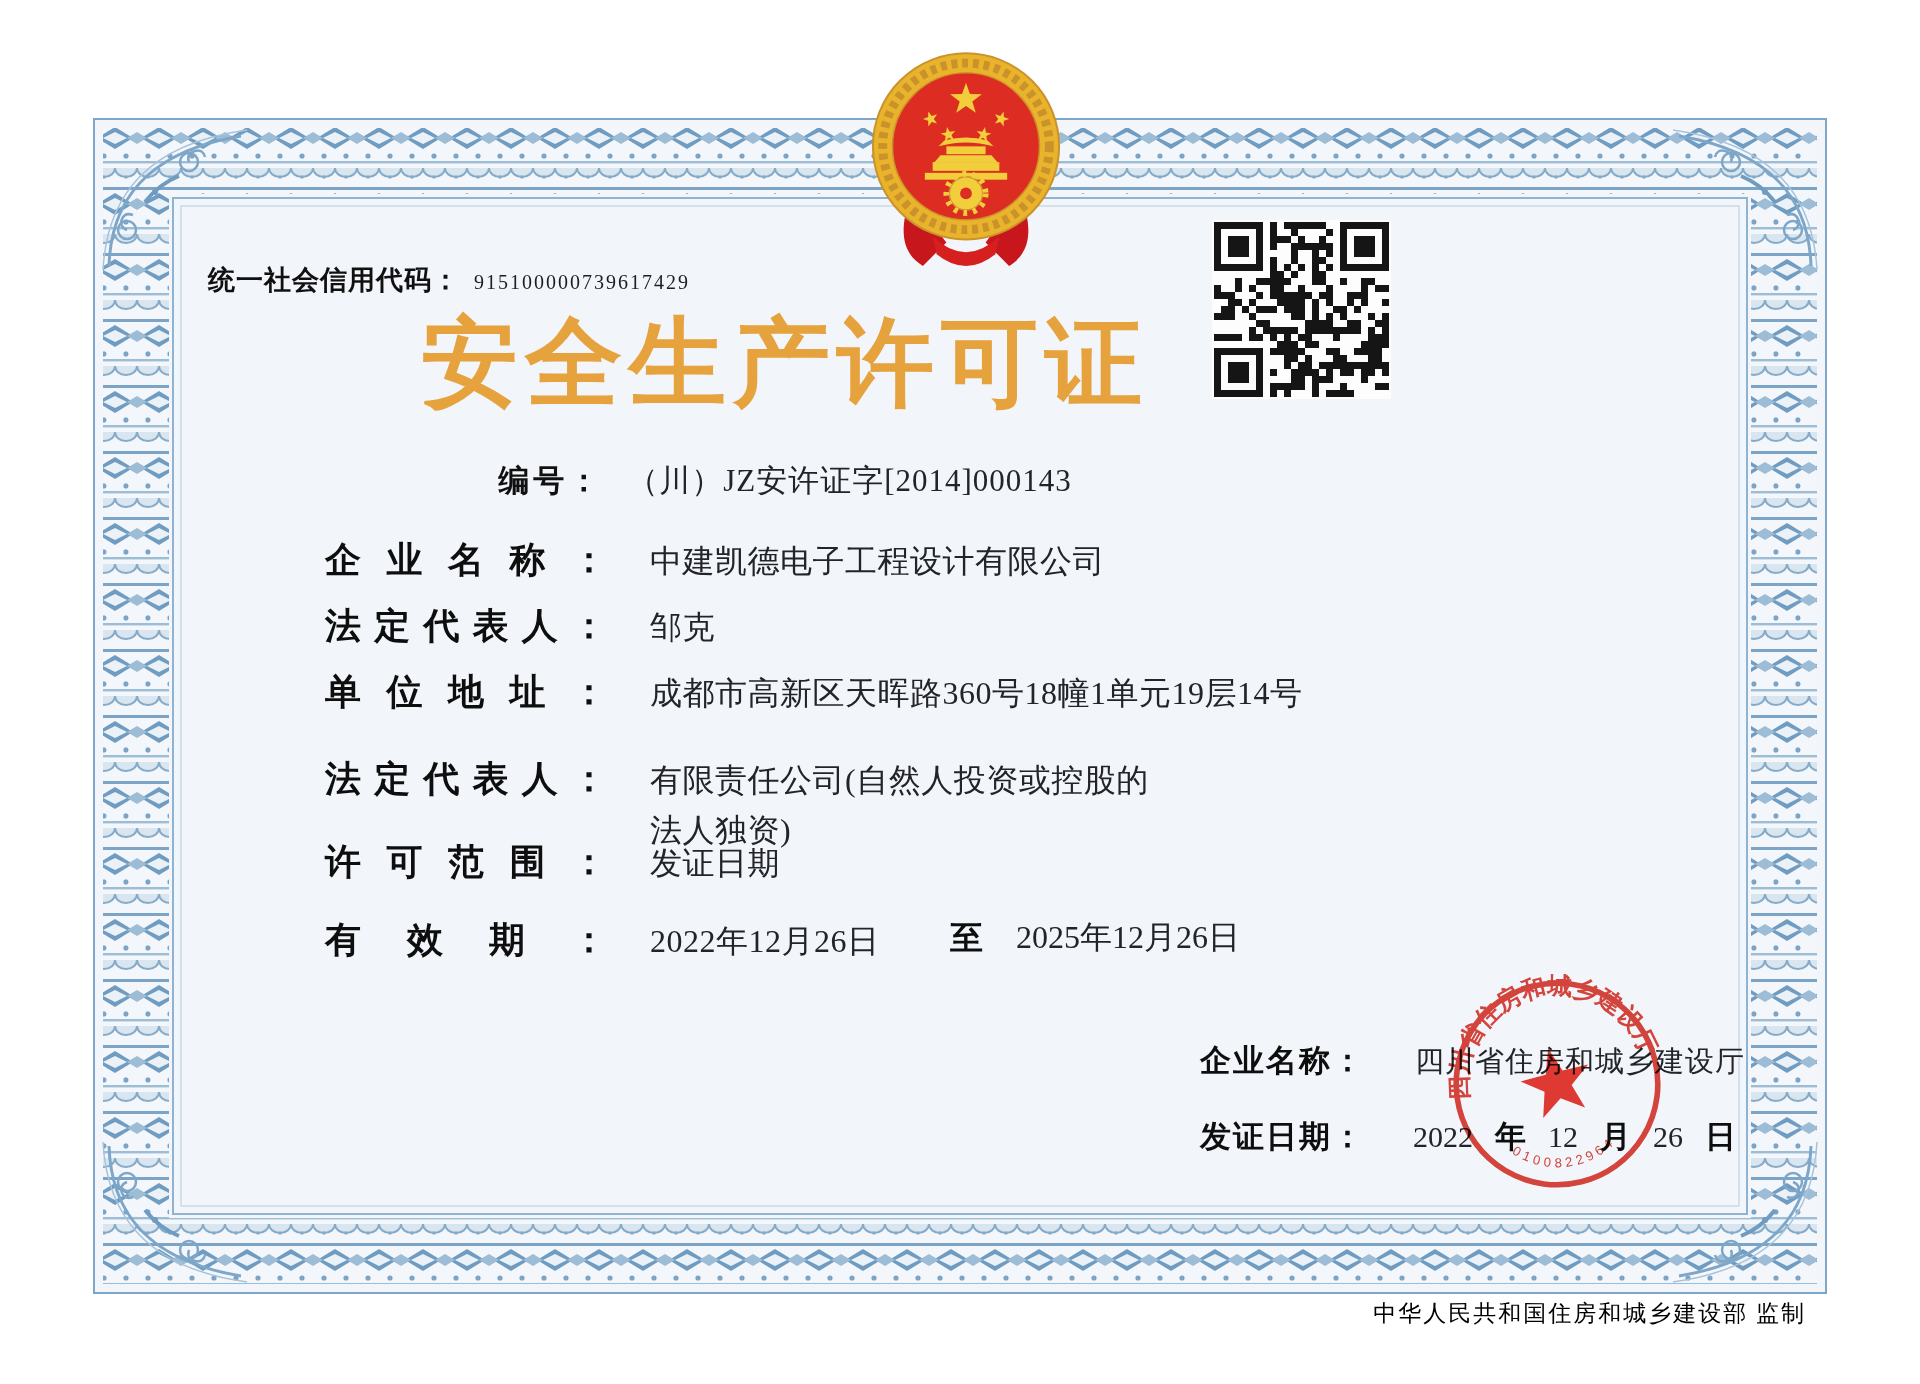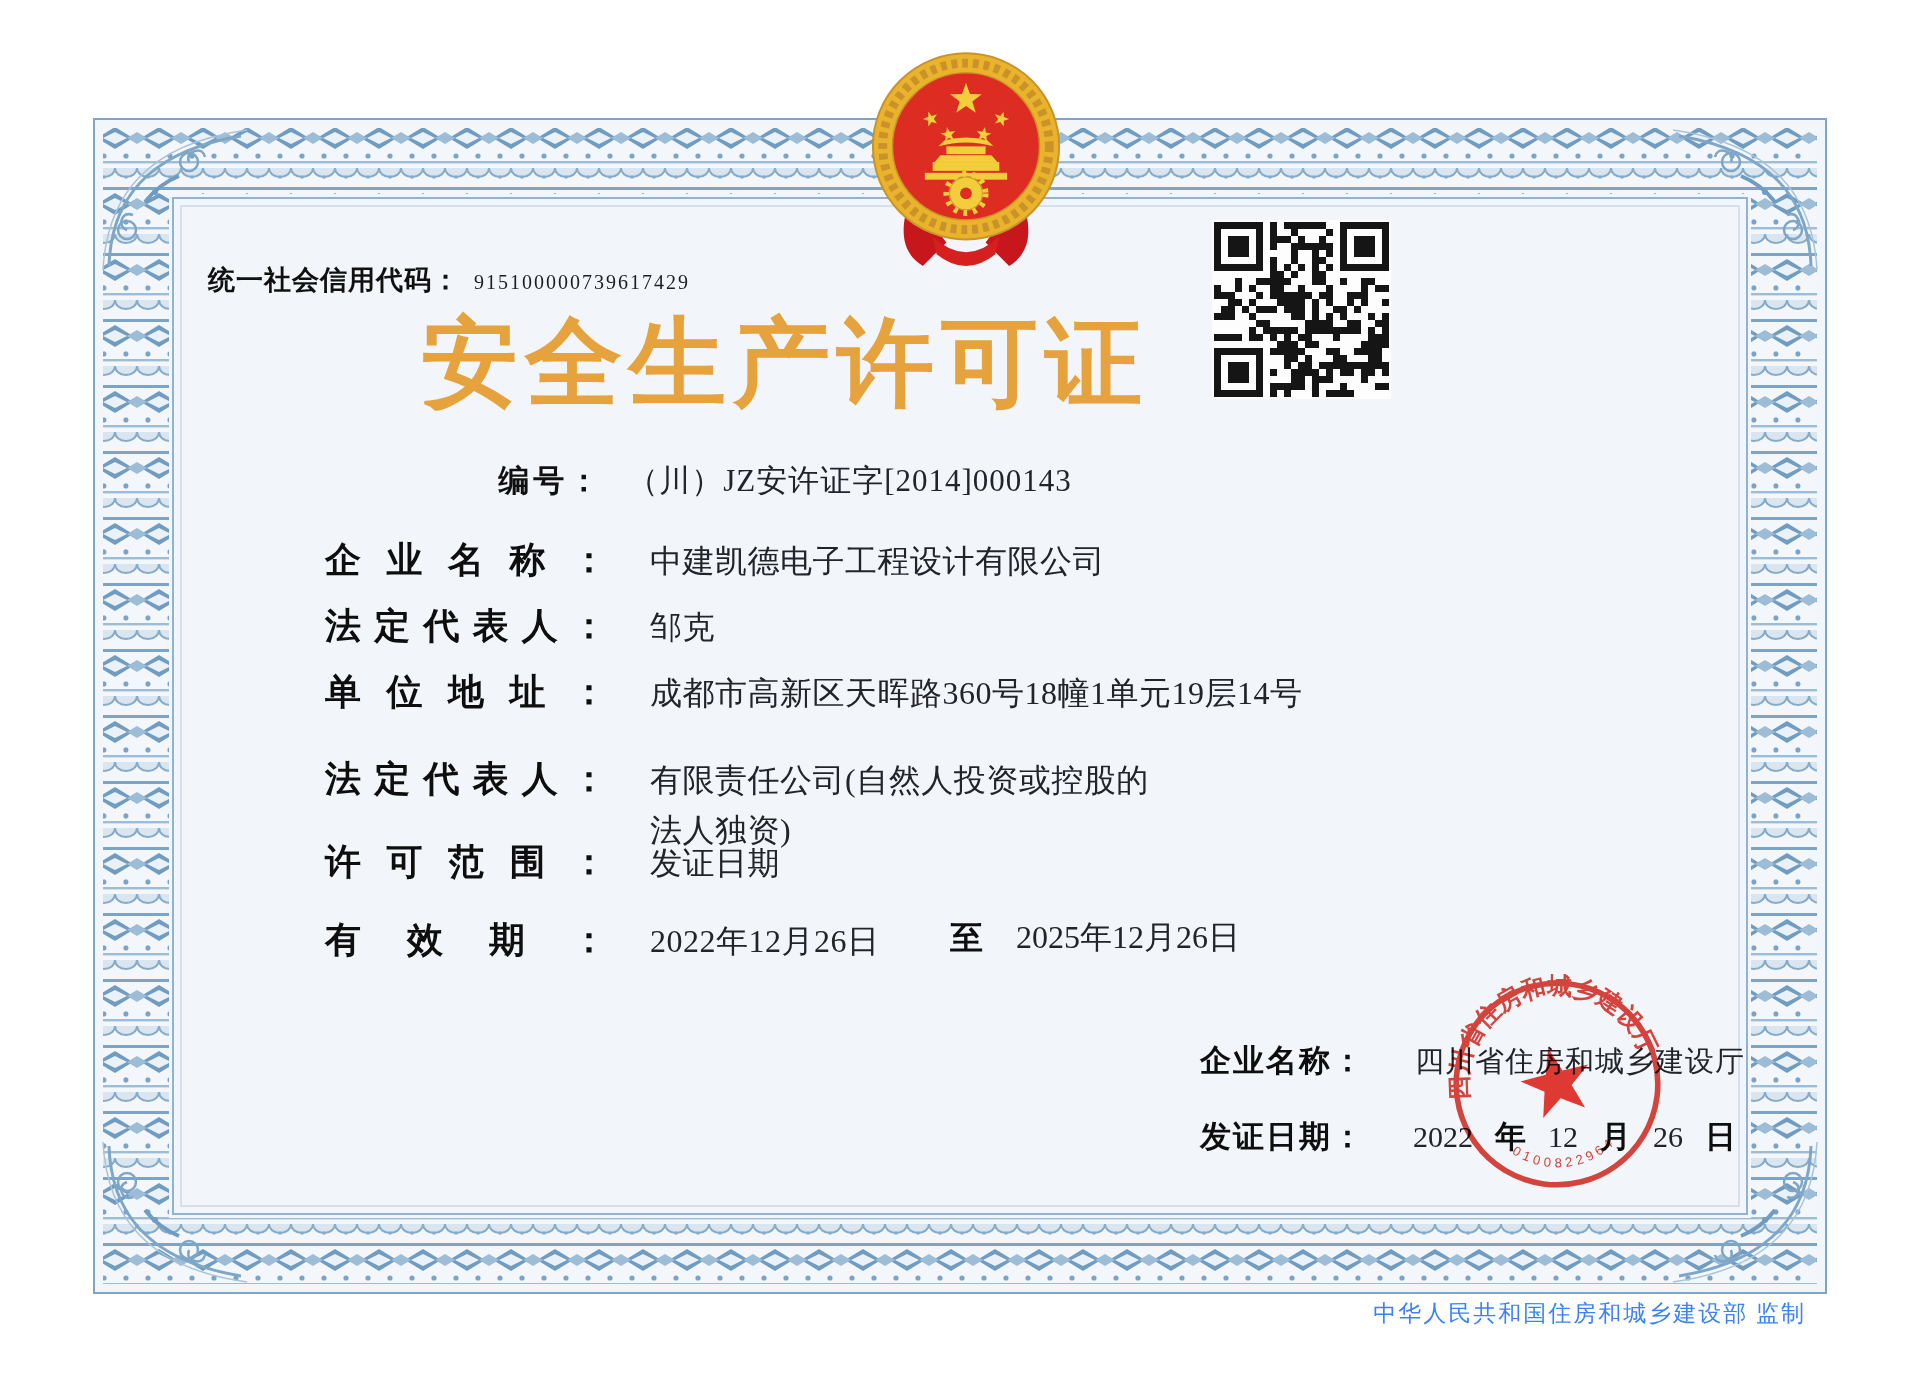--- a/index.html
+++ b/index.html
@@ -43,21 +43,21 @@
   .d-unit{font-weight:bold;font-size:31px;color:#0e0e0e;}
 
   .qr-box{position:absolute;left:1212px;top:220px;padding:2px;background:#fdfdfd;line-height:0;}
 
   .emblem{position:absolute;left:868px;top:48px;width:196px;height:232px;}
 
   .seal{position:absolute;left:1445px;top:972px;width:224px;height:224px;
         mix-blend-mode:multiply;opacity:0.9;}
 
   .footer-line{position:absolute;right:114px;top:1298px;font-family:"Liberation Serif",serif;
-               font-size:23px;color:#3b82f6;letter-spacing:2px;}
+               font-size:23px;color:#000000;letter-spacing:2px;}
 </style>
 </head>
 <body>
 
 <div class="page">
 
   <div class="sheet"></div>
 
   <svg class="band-svg" viewBox="0 0 1734 1176" xmlns="http://www.w3.org/2000/svg">
     <defs>

